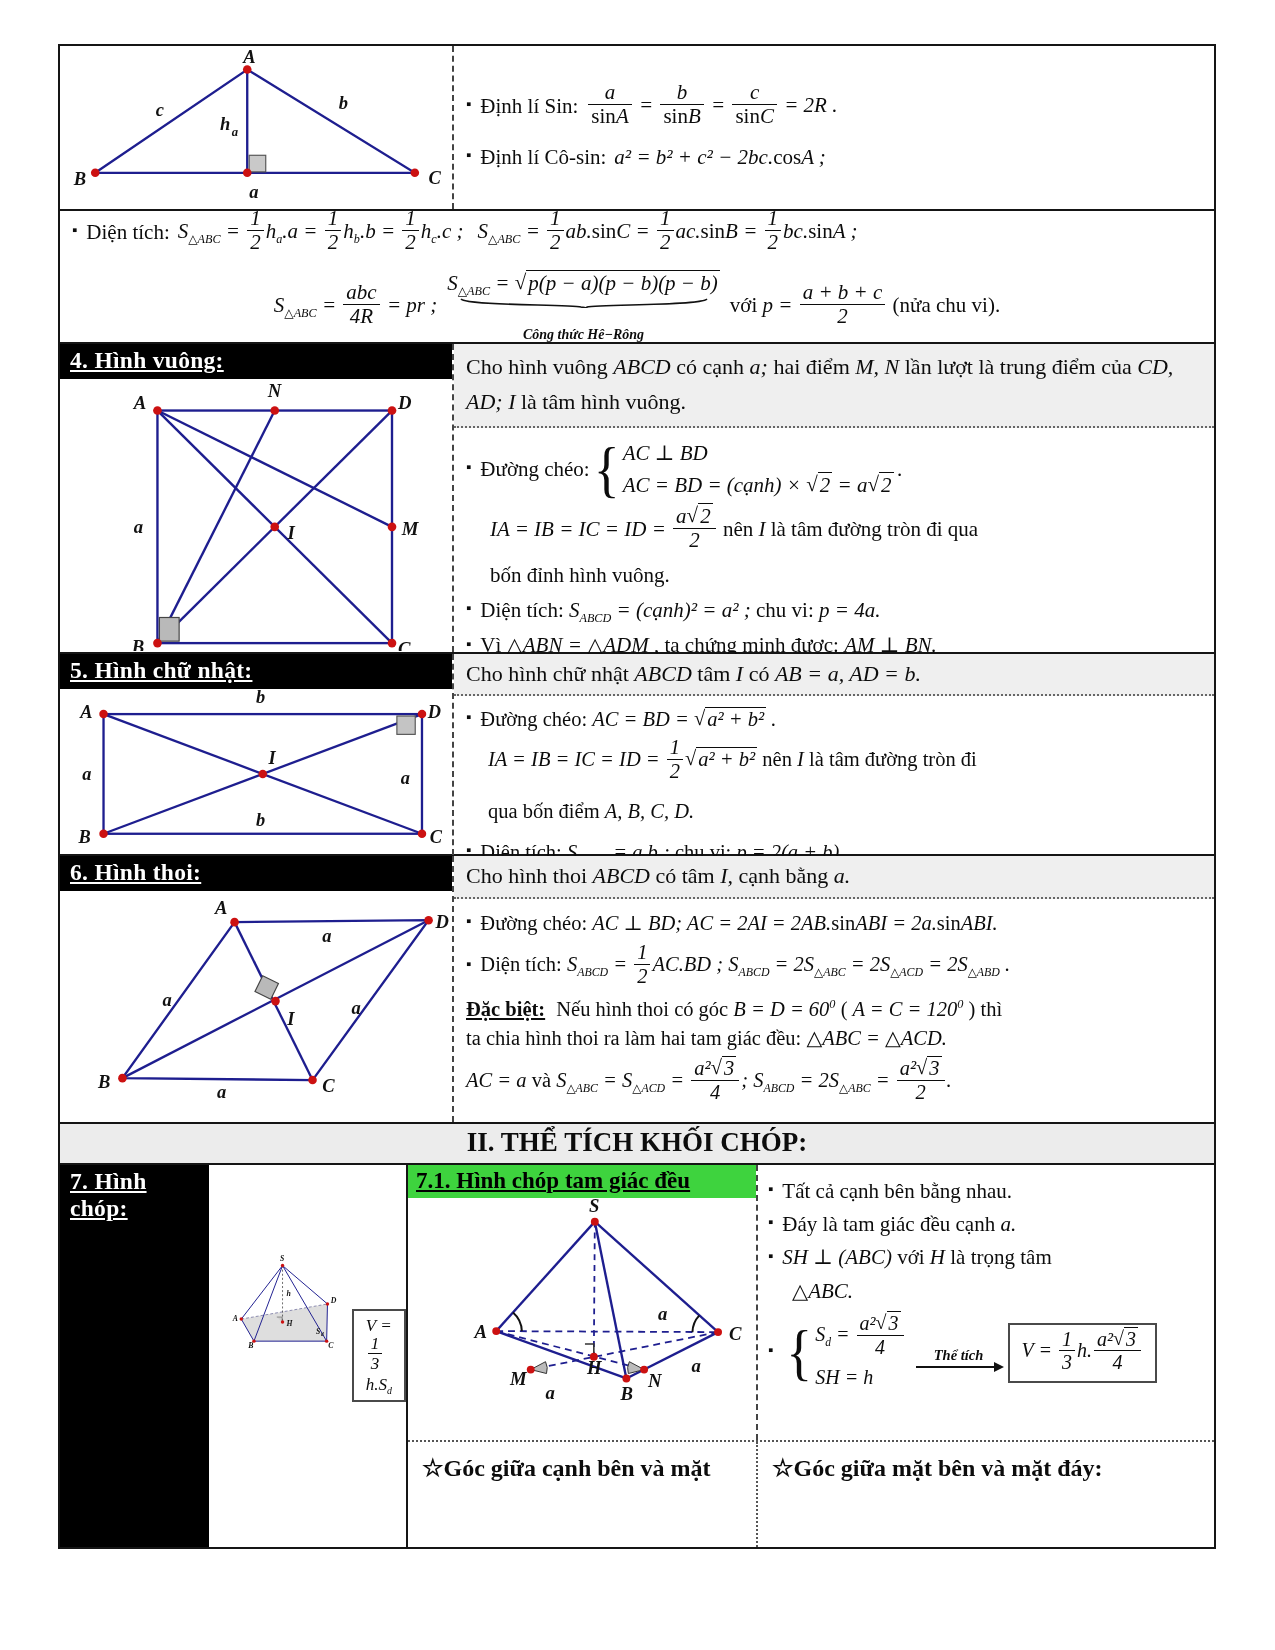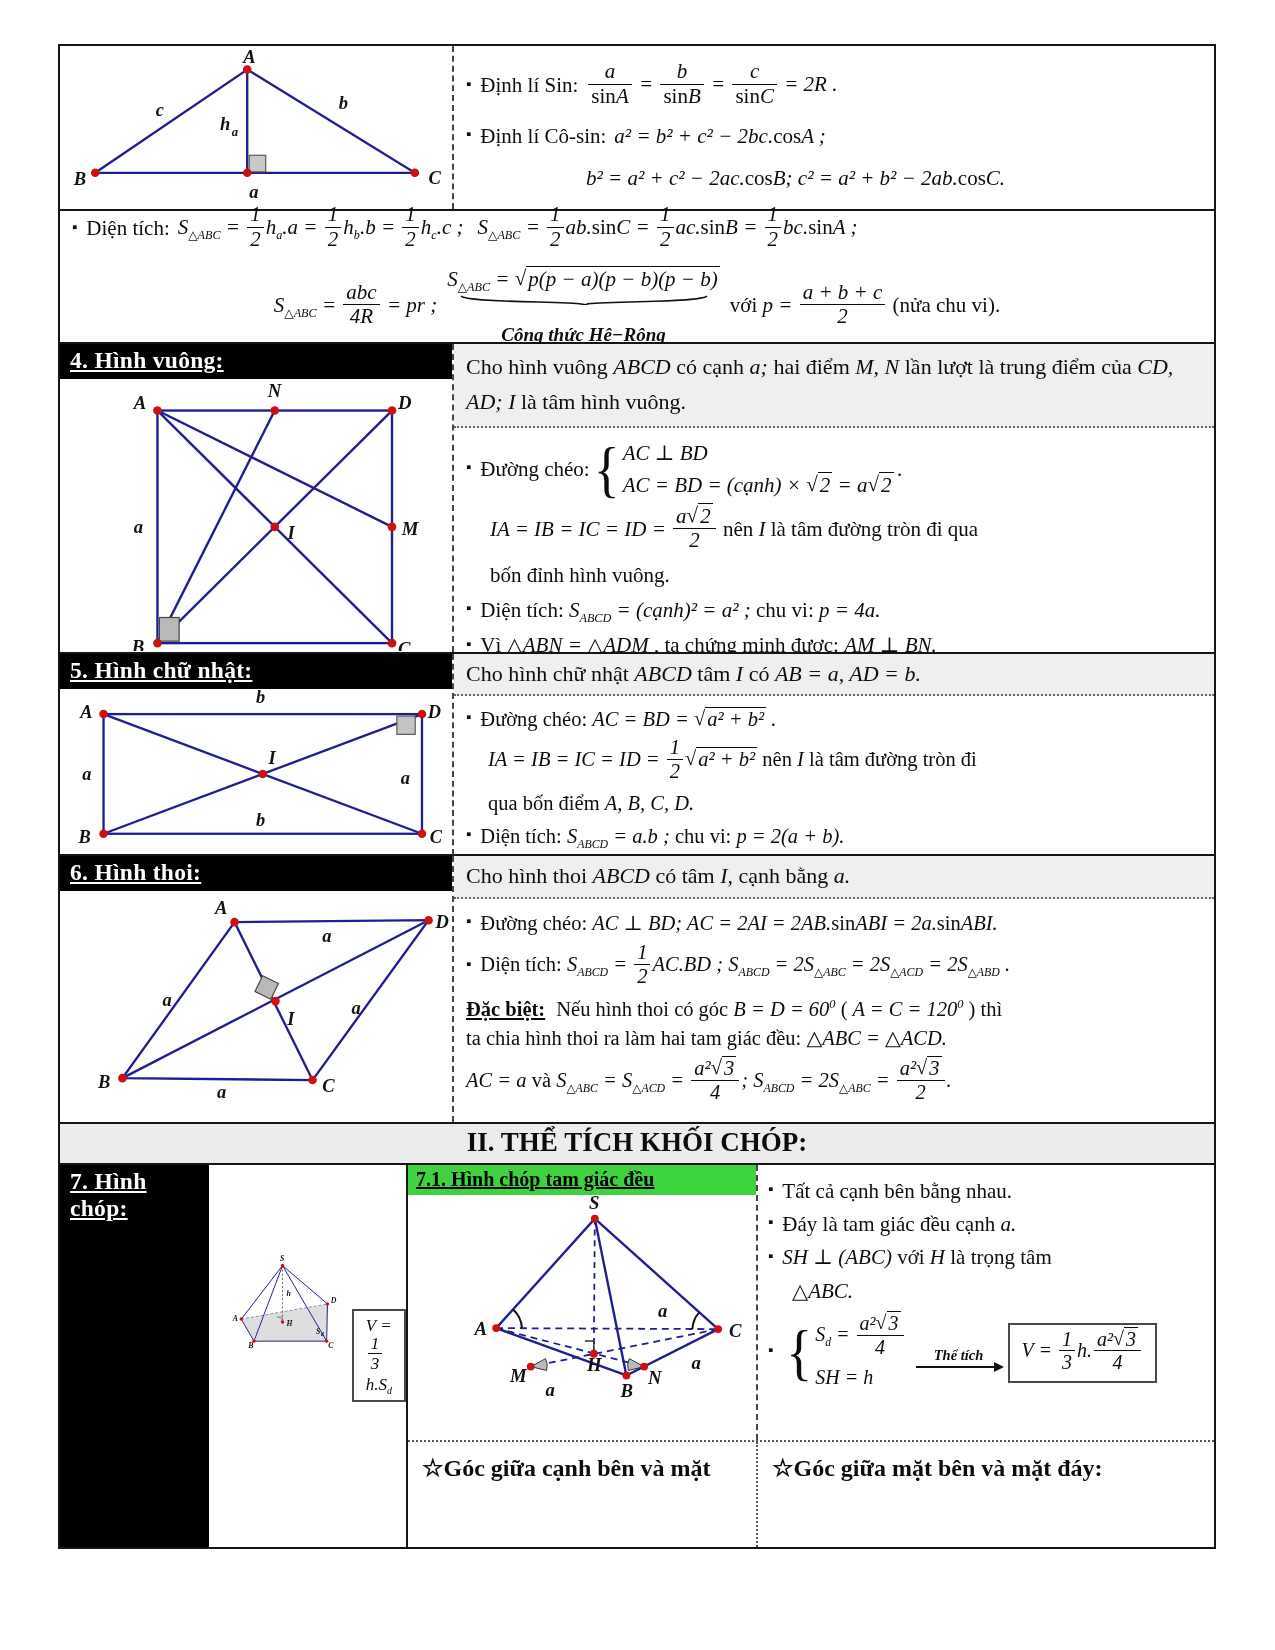--- a/index.html
+++ b/index.html
@@ -25,30 +25,30 @@
 .intro{background:#efefef;border-bottom:2px dotted #666;padding:6px 12px;font-size:22px;line-height:1.58}
 .content{padding:5px 12px;font-size:21px}
 .ln{margin:6px 0;line-height:1.4;display:flex;align-items:center;flex-wrap:wrap}
 .ln.noflex{display:block}
 .cases{display:inline-flex;align-items:center;margin:0 4px}
 .cbrace{font-style:normal;font-weight:400;font-size:54px;transform:scaleY(1.12);line-height:1;margin-right:3px}
 .clines{display:inline-flex;flex-direction:column;gap:3px;text-align:left}
 .dl{font-style:italic;font-weight:bold;font-size:19px;fill:#111;font-family:"Liberation Serif","DejaVu Serif",serif}
 .dls{font-style:italic;font-weight:bold;font-size:13px;fill:#111;font-family:"Liberation Serif","DejaVu Serif",serif}
 .ii-bar{background:#ececec;text-align:center;font-weight:bold;font-size:27px;padding:3px 0 5px 0;display:block}
-.green-hdr{background:#3ed33e;color:#000;font-weight:bold;font-size:20px;width:100%;padding:3px 8px 4px 8px;text-decoration:underline}
+.green-hdr{background:#3ed33e;color:#000;font-weight:bold;font-size:23px;width:100%;padding:3px 8px 4px 8px;text-decoration:underline}
 .vboxwrap{display:flex;justify-content:center;align-items:center}
 .vbox{border:2px solid #4a4a4a;padding:5px 12px;font-size:17px;background:#fff}
 .star{font-weight:bold;font-size:24px;padding:12px 8px 0 14px}
 .arr{display:inline-flex;flex-direction:column;align-items:center;margin:0 6px;position:relative;top:4px}
 .arrlab{font-size:14.5px;font-style:italic;font-weight:bold;margin-bottom:1px}
 .arrline{position:relative;width:86px;height:2px;background:#111}
 .arrline:after{content:"";position:absolute;right:-2px;top:-4.5px;border-left:10px solid #111;border-top:5.5px solid transparent;border-bottom:5.5px solid transparent}
 .ubwrap{display:inline-flex;flex-direction:column;align-items:center;vertical-align:top}
-.ublabel{font-size:19px;font-style:italic;font-weight:bold;margin-top:17px}
+.ublabel{font-size:14px;font-style:italic;font-weight:bold;margin-top:17px}
 .dacbiet{font-weight:bold;text-decoration:underline;font-style:normal;margin-right:6px}
 </style>
 </head>
 <body>
 
 <div class="sheet">
 
   <div class="band" style="height:167px">
     <div class="cell-l" style="width:394px;justify-content:center">
       <svg width="380" height="158" viewBox="0 0 390 160">
@@ -86,23 +86,20 @@
             </span> = <span class="fr">
               <span class="nu">c</span>
               <span class="de"><span class="up">sin</span>C</span>
             </span> = 2R .</span>
       </div>
       <div class="ln math">
         <span class="bullet">▪</span>
         <span class="up" style="margin-right:8px">Định lí Cô-sin:</span>
         <span>a² = b² + c² − 2bc.<span class="up">cos</span>A ;</span>
       </div>
-      <div class="ln math" style="padding-left:120px">
-        <span>b² = a² + c² − 2ac.<span class="up">cos</span>B; c² = a² + b² − 2ab.<span class="up">cos</span>C.</span>
-      </div>
     </div>
   </div>
 
   <div class="band" style="height:136px">
     <div class="content" style="width:100%;display:flex;flex-direction:column;justify-content:center">
       <div class="ln math">
         <span class="bullet">▪</span>
         <span class="up" style="margin-right:8px">Diện tích:</span>
         <span style="margin-right:14px">S<sub>△ABC</sub> = <span class="fr">
               <span class="nu">1</span>
@@ -247,21 +244,21 @@
         <div class="ln math" style="margin:4px 0">
           <span class="bullet">▪</span>
           <span><span class="up">Đường chéo: </span>AC = BD = <span class="sq"><span class="rs">√</span><span class="rd">a² + b²</span></span> .</span>
         </div>
         <div class="ln math" style="margin:4px 0;padding-left:22px">
           <span>IA = IB = IC = ID = <span class="fr">
                 <span class="nu">1</span>
                 <span class="de">2</span>
               </span><span class="sq"><span class="rs">√</span><span class="rd">a² + b²</span></span><span class="up">  nên </span>I<span class="up"> là tâm đường tròn đi</span></span>
         </div>
-        <div class="ln math" style="margin:4px 0;padding-left:22px">
+        <div class="ln math" style="margin:12px 0;padding-left:22px">
           <span><span class="up">qua bốn điểm </span>A, B, C, D.</span>
         </div>
         <div class="ln math" style="margin:4px 0">
           <span class="bullet">▪</span>
           <span><span class="up">Diện tích: </span>S<sub>ABCD</sub> = a.b ;<span class="up"> chu vi: </span>p = 2(a + b).</span>
         </div>
       </div>
     </div>
   </div>
 

